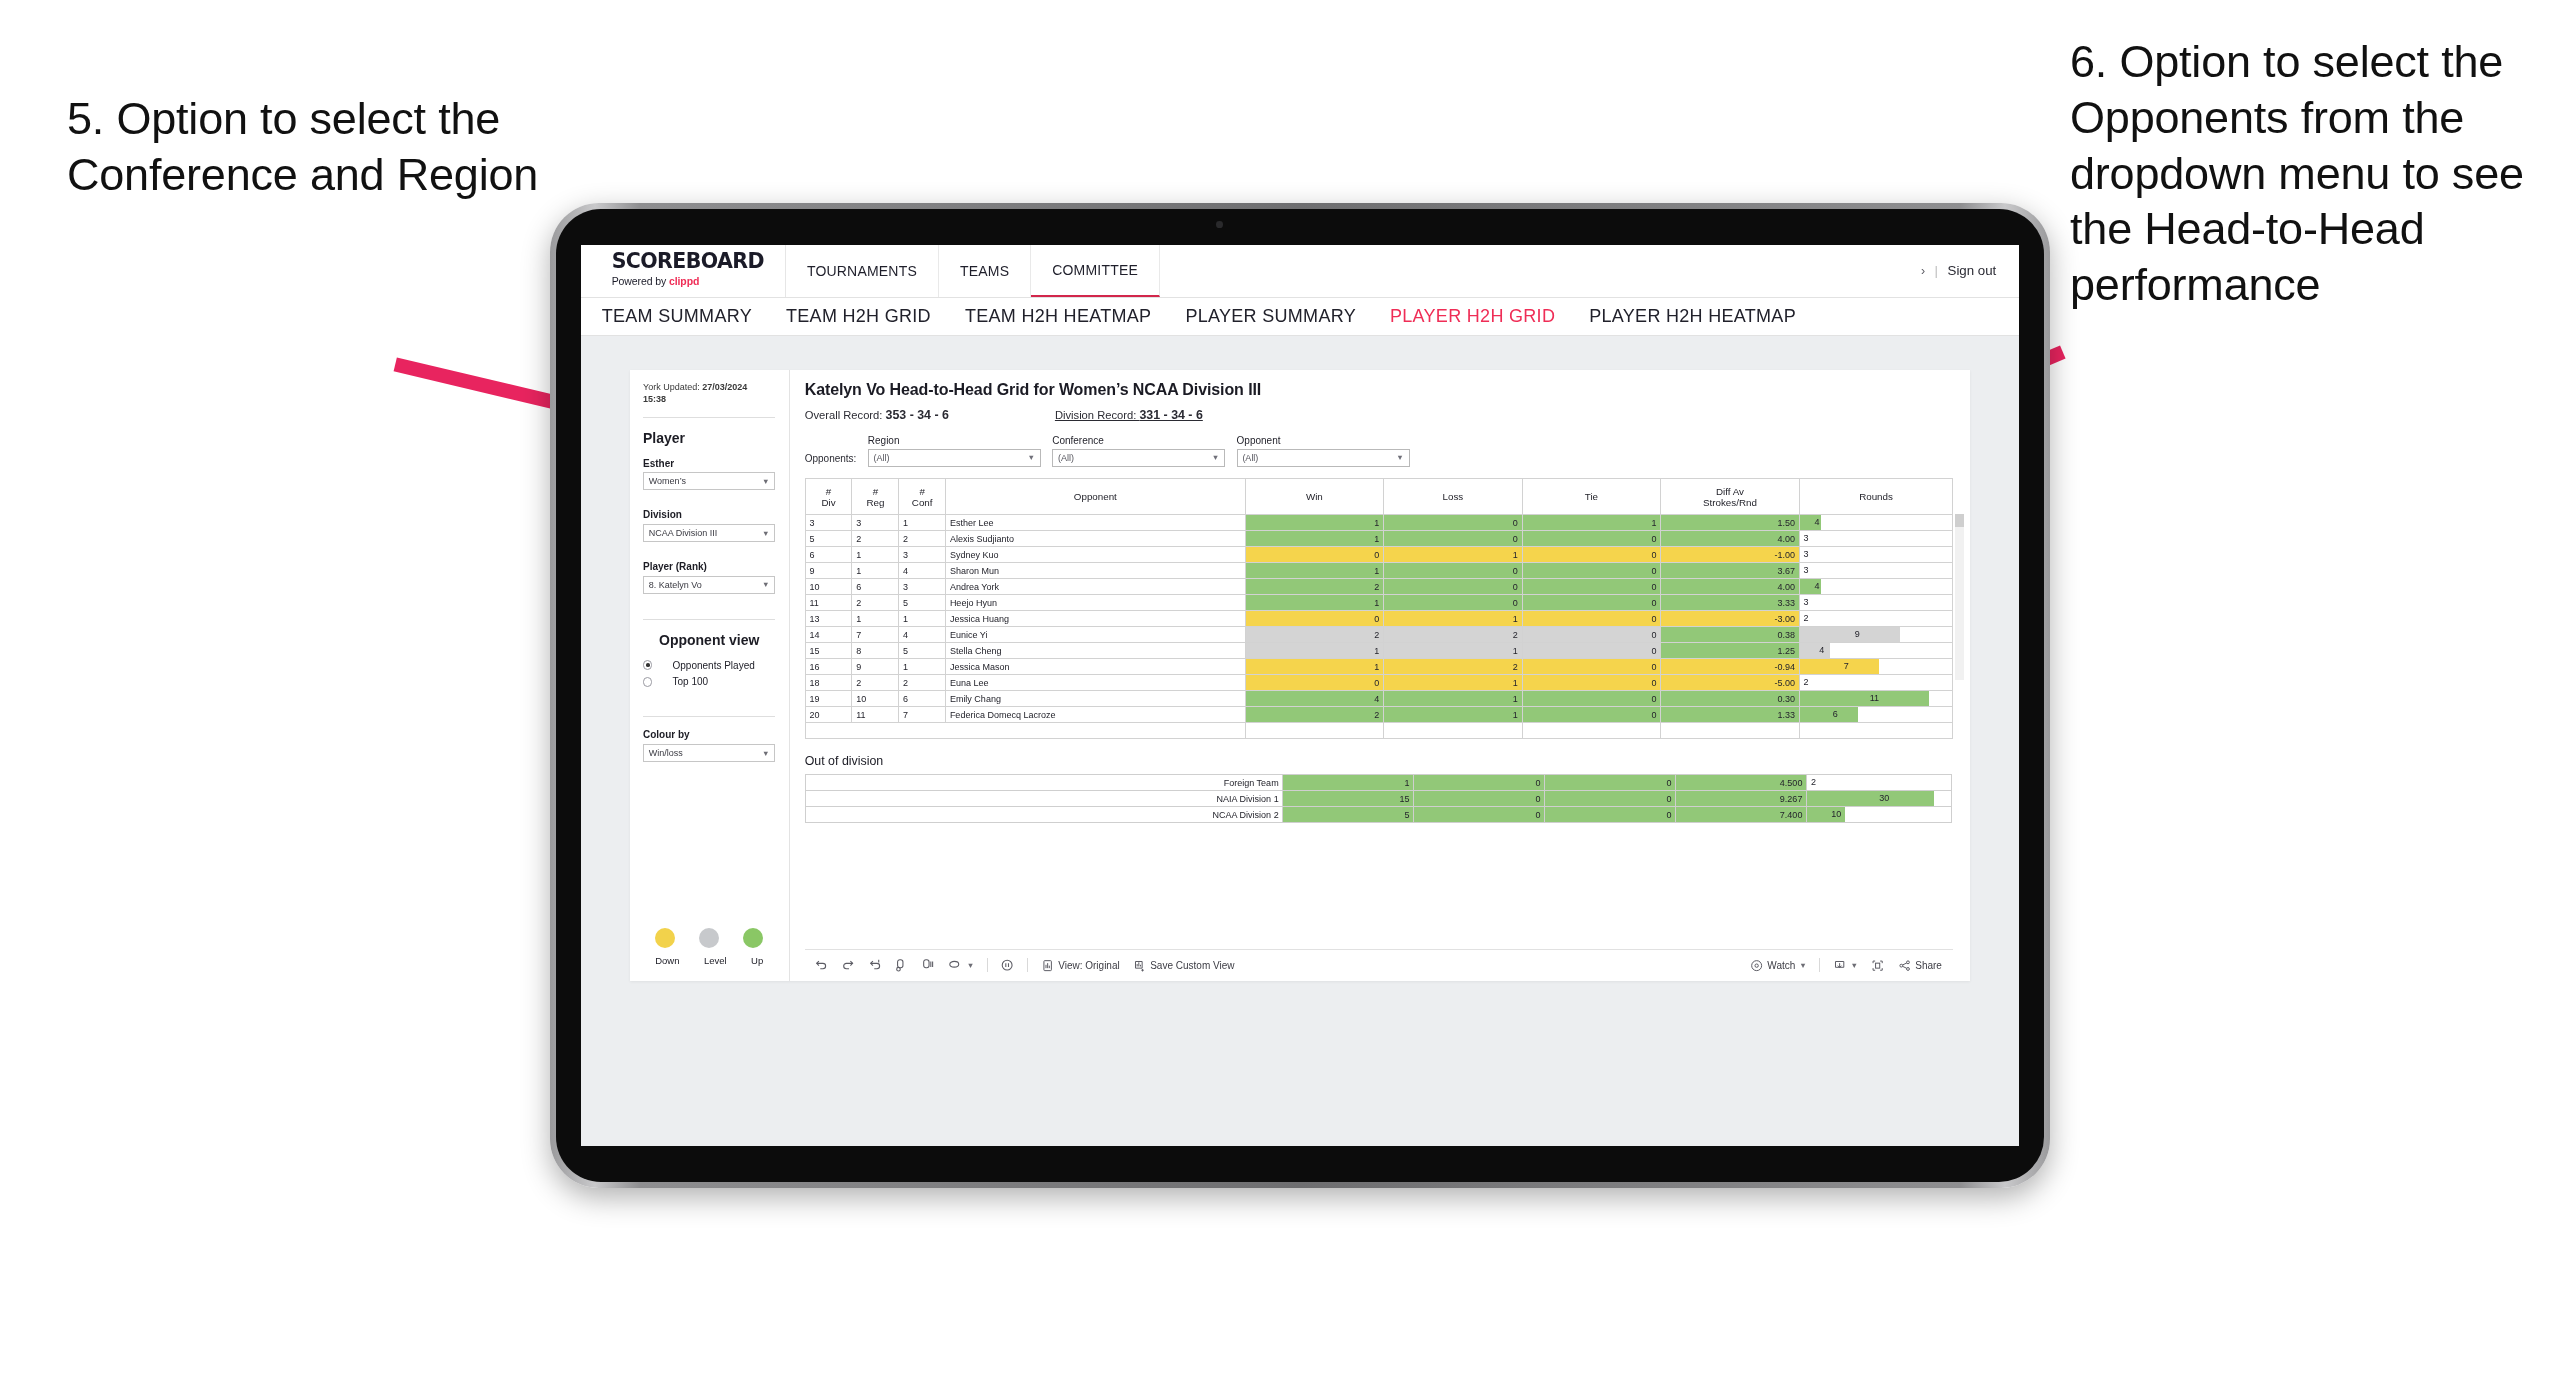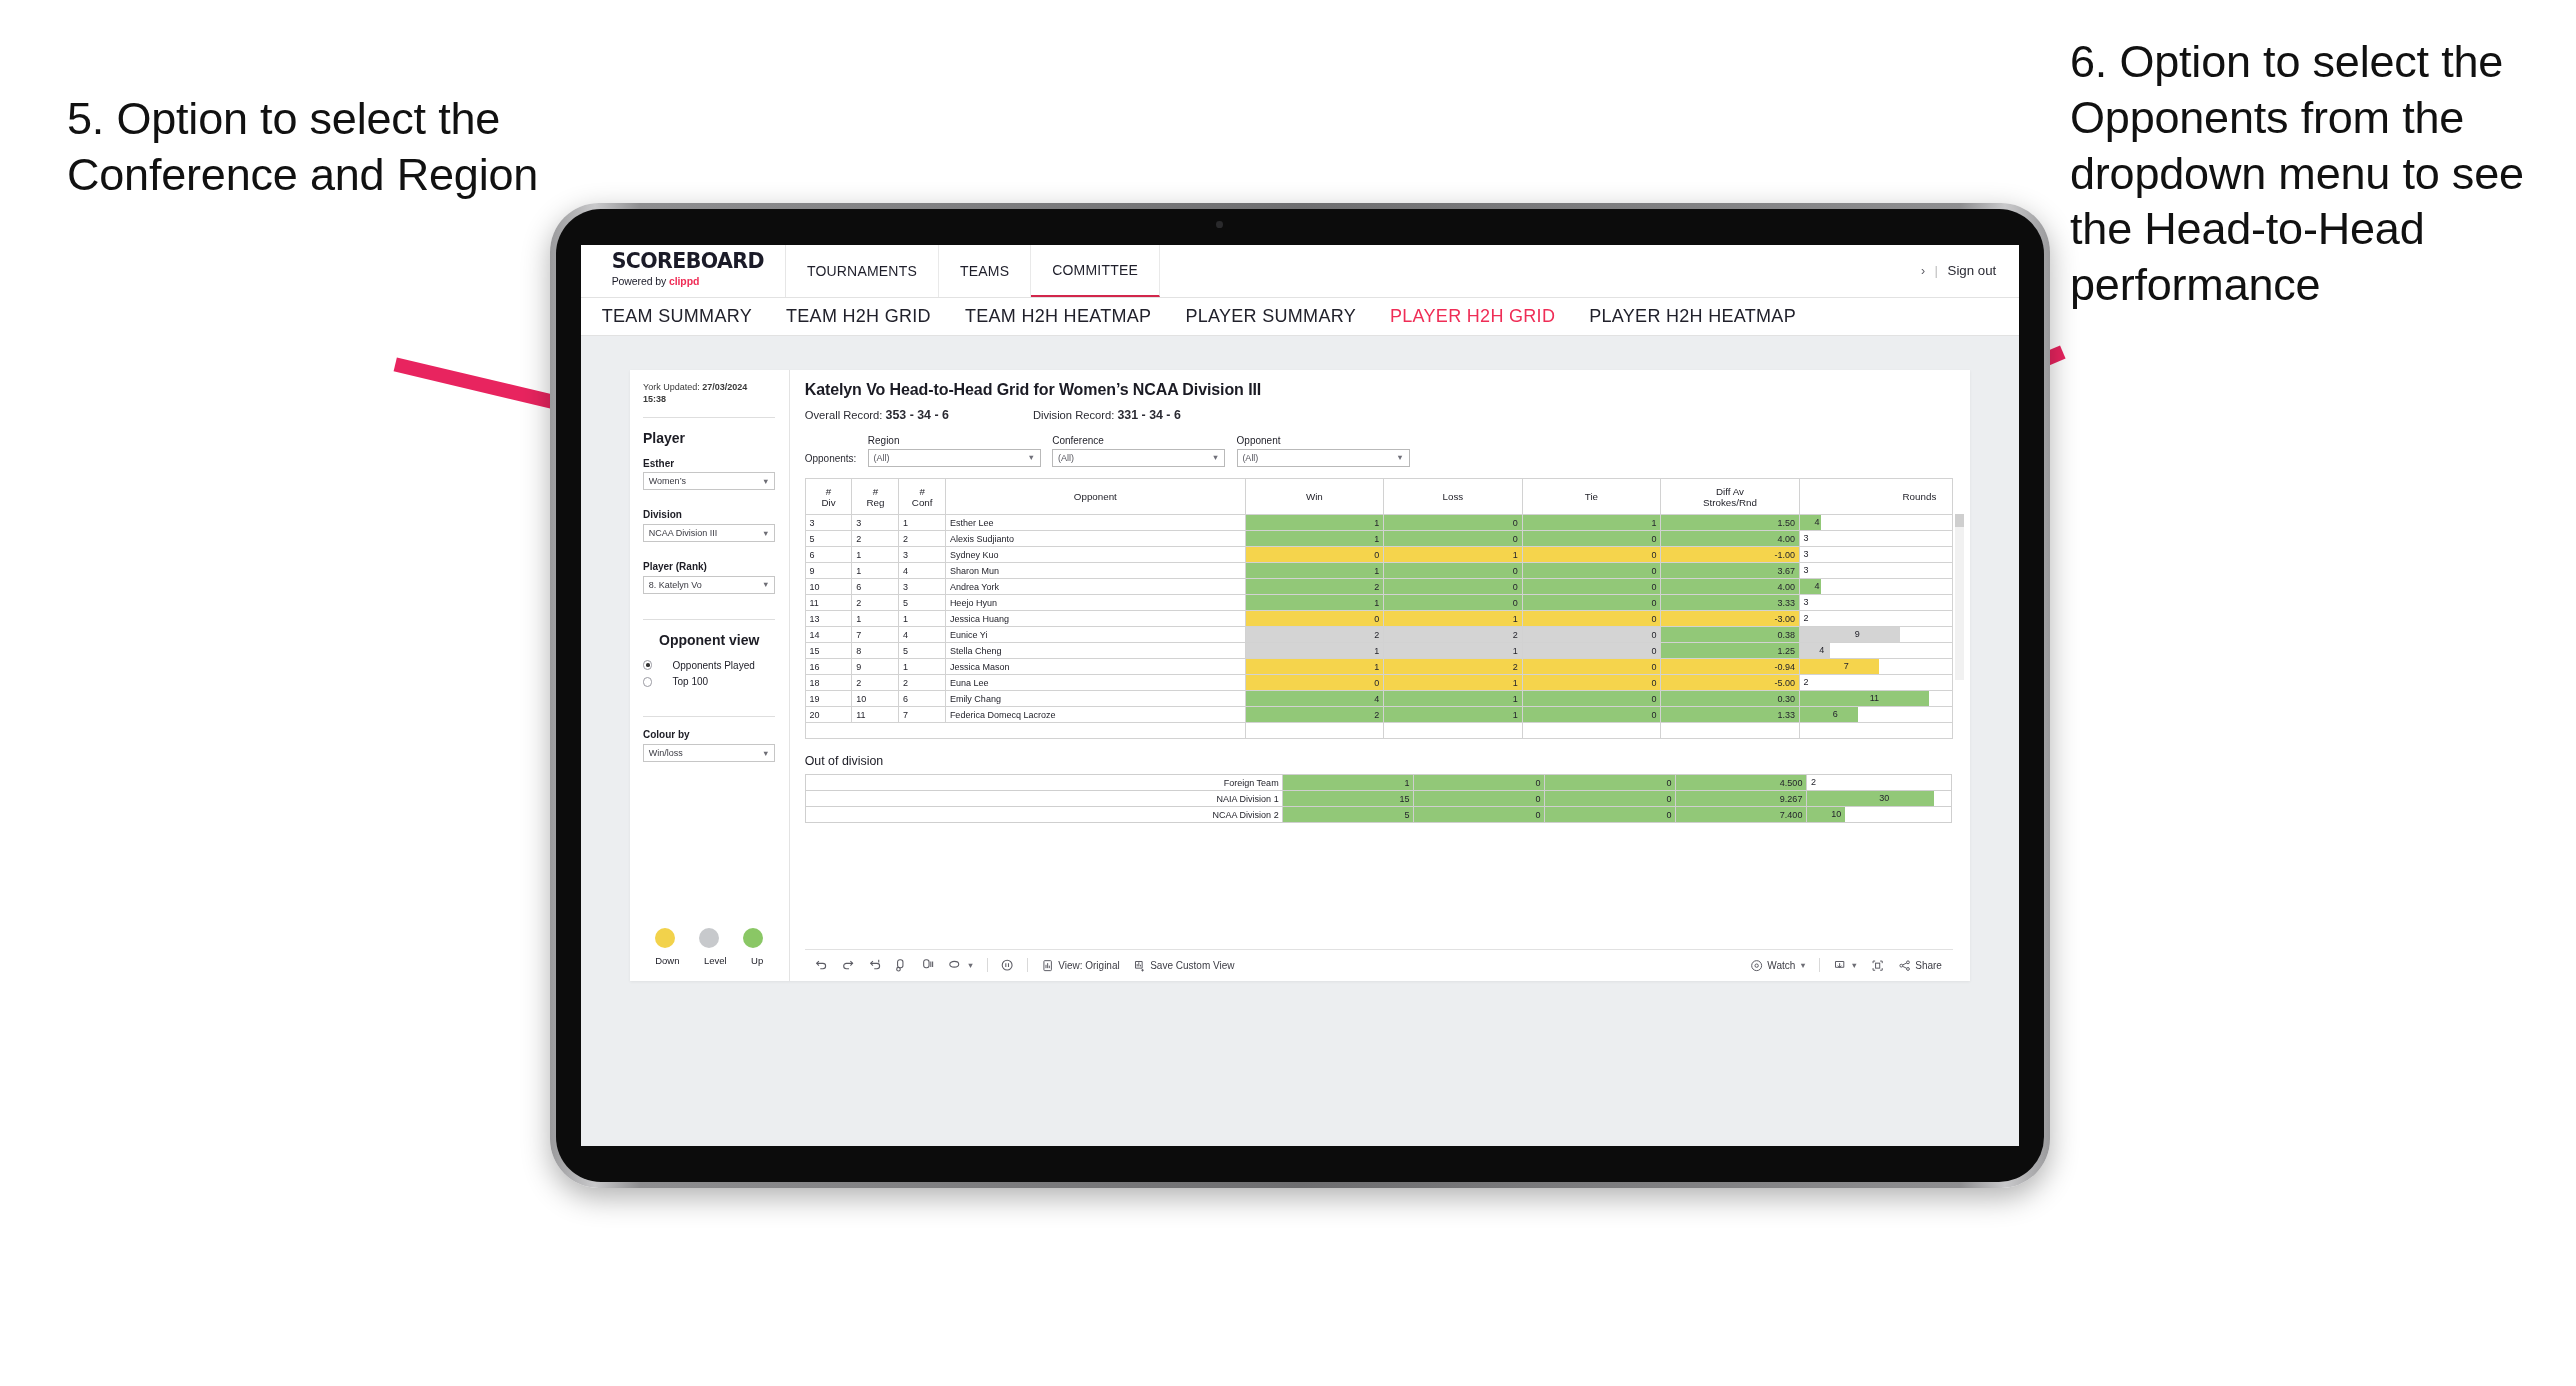--- a/index.html
+++ b/index.html
@@ -125,21 +125,21 @@
   .legend { margin-top: auto; padding-bottom: 15px; }
   .dots { display:flex; justify-content:space-around; margin-bottom: 6.7px; }
   .dot { width: 20px; height: 20px; border-radius: 50%; }
   .dotlabels { display:flex; justify-content:space-around; font-size:9.5px; color:#22222b; }
 
   
   .main { flex: 1; padding: 11.4px 17px 0 15px; display:flex; flex-direction:column; min-width:0; }
   .title { font-size: 16px; font-weight: 700; color: #1b1b24; letter-spacing: -0.1px; }
   .records { display:flex; margin-top: 8.6px; font-size: 11.2px; color:#2b2b33; }
   .records b { font-weight: 700; font-size: 12.4px; }
-  .rec-2 { margin-left: 84px; }
+  .rec-2 { margin-left: 106px; text-decoration: underline; }
 
   .filters { display:flex; align-items:flex-end; margin-top: 13.3px; gap: 11.4px; }
   .filters-label { font-size: 10px; color:#2b2b33; padding-bottom:2.9px; }
   .fgroup { width: 173px; }
   .fgroup .flab { font-size: 10px; color:#1f1f28; margin-bottom: 2.9px; }
   .fsel {
     height: 18px; border: 1px solid #b9b9b9; background:#fff;
     font-size: 9px; color: #54545c; display:flex; align-items:center;
     padding: 0 4.8px; position:relative; cursor:pointer;
   }
@@ -344,21 +344,21 @@
                   <thead>
                     <tr>
                       <th class="c-div"><span>#</span><br><span>Div</span></th>
                       <th class="c-reg"><span>#</span><br><span>Reg</span></th>
                       <th class="c-conf"><span>#</span><br><span>Conf</span></th>
                       <th class="c-opp" style="text-align:center">Opponent</th>
                       <th class="c-num">Win</th>
                       <th class="c-num">Loss</th>
                       <th class="c-num">Tie</th>
                       <th class="c-num"><span>Diff Av</span><br><span>Strokes/Rnd</span></th>
-                      <th class="c-rounds" style="text-align:right;padding:0 16px !important">Rounds</th>
+                      <th class="c-rounds" style="text-align:center;padding:0 16px !important">Rounds</th>
                     </tr>
                   </thead>
                   <tbody id="grid-body">
                       <tr>
                         <td class="c-div">3</td>
                         <td class="c-reg">3</td>
                         <td class="c-conf">1</td>
                         <td class="c-opp">Esther Lee</td>
                         <td class="c-num g">1</td>
                         <td class="c-num g">0</td>

